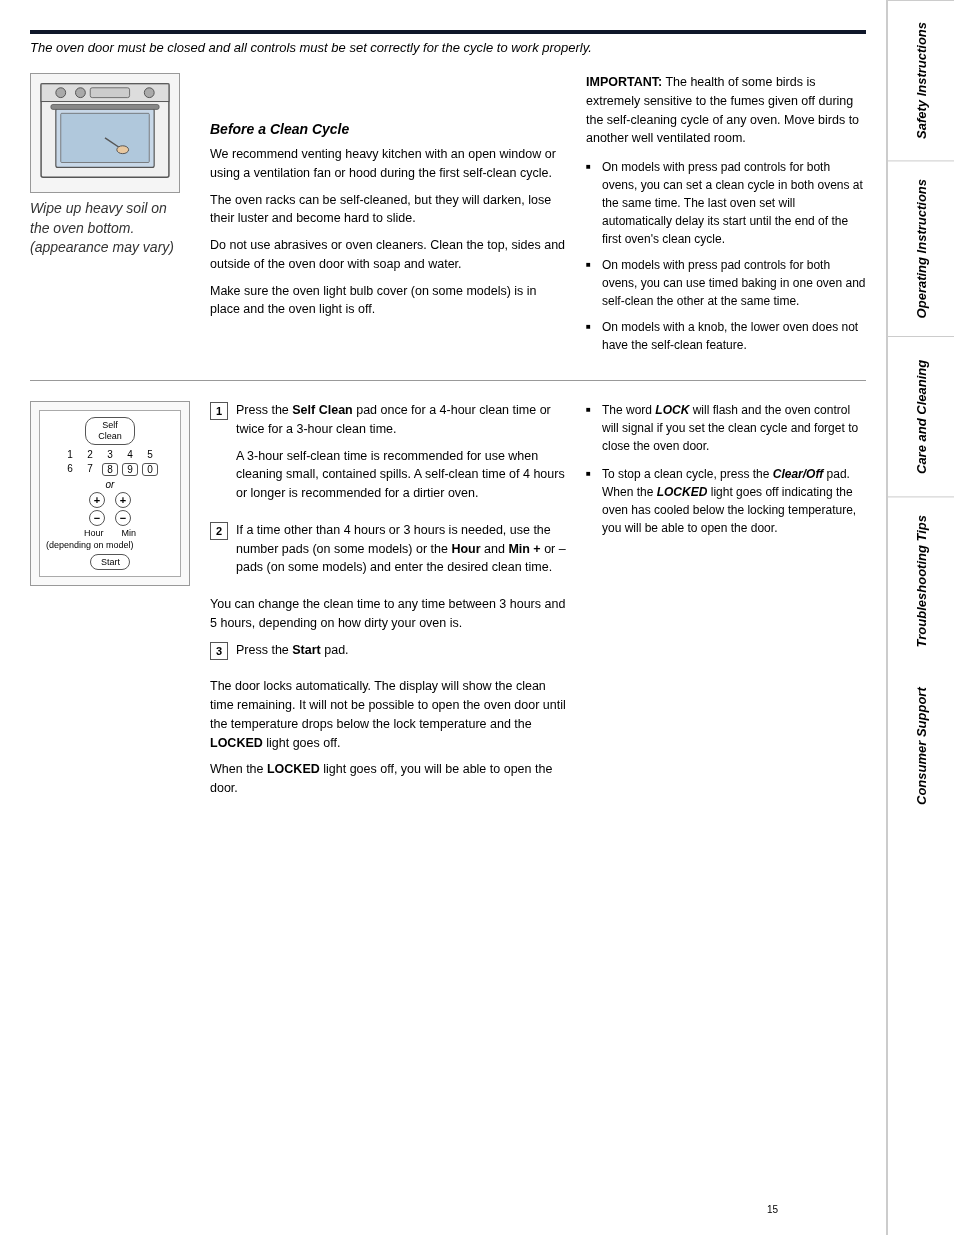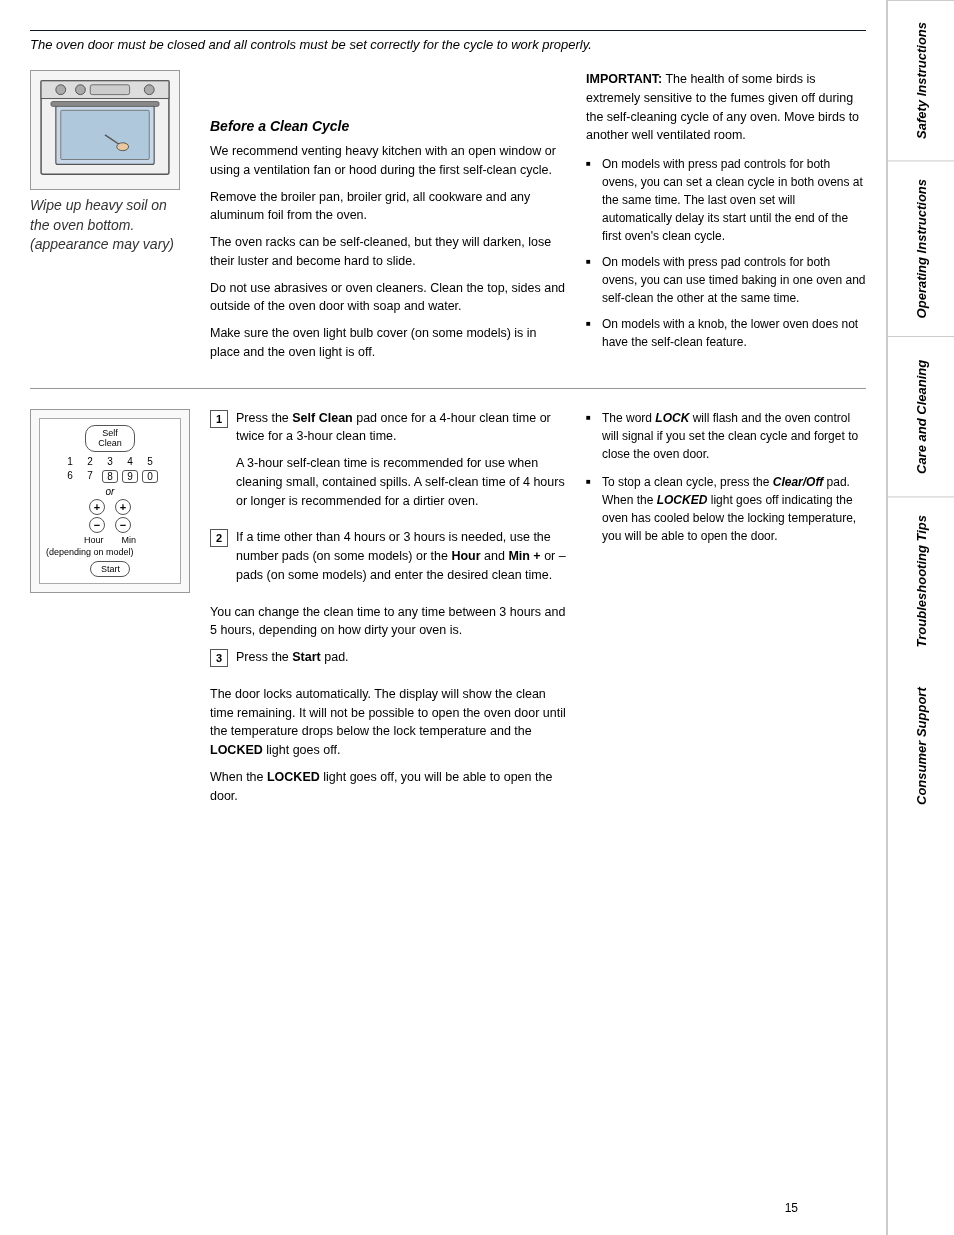--- a/index.html
+++ b/index.html
@@ -64,21 +64,21 @@
     .website {
       float: right;
       font-size: 12px;
       font-style: italic;
       margin-top: 4px;
     }
     .intro-line {
       font-style: italic;
       font-size: 13px;
       margin-bottom: 18px;
-      border-top: 1px solid #0f172a;
+      border-top: 4px solid #0f172a;
       padding-top: 6px;
     }
     .top-section {
       display: flex;
       gap: 20px;
       margin-bottom: 20px;
       border-bottom: 1px solid #999;
       padding-bottom: 18px;
     }
     .oven-image-area {
@@ -268,22 +268,22 @@
       width: 280px;
       flex-shrink: 0;
     }
     .right-col-bottom .bullet-list li {
       font-size: 12px;
       margin-bottom: 10px;
     }
     .page-number {
       position: absolute;
       bottom: 20px;
-      right: 88px;
-      font-size: 12px;
+      right: 108px;
+      font-size: 10px;
     }
     .top-row {
       display: flex;
       justify-content: space-between;
       align-items: flex-start;
       margin-bottom: 4px;
     }
   </style>
 </head>
 <body>
@@ -317,21 +317,20 @@
             <line x1="75" y1="65" x2="90" y2="75" stroke="#555" stroke-width="1.5"></line>
             <ellipse cx="93" cy="77" rx="6" ry="4" fill="#e8c8a0" stroke="#555" stroke-width="1"></ellipse>
           </svg>
         </div>
         <div class="oven-caption">Wipe up heavy soil on the oven bottom. (appearance may vary)</div>
       </div>
 
       <div class="before-clean">
         <div class="section-heading">Before a Clean Cycle</div>
         <p>We recommend venting heavy kitchen with an open window or using a ventilation fan or hood during the first self-clean cycle.</p>
-        <p>Remove the broiler pan, broiler grid, all cookware and any aluminum foil from the oven.</p>
         <p>The oven racks can be self-cleaned, but they will darken, lose their luster and become hard to slide.</p>
         <p>Do not use abrasives or oven cleaners. Clean the top, sides and outside of the oven door with soap and water.</p>
         <p>Make sure the oven light bulb cover (on some models) is in place and the oven light is off.</p>
       </div>
 
       <div class="right-col">
         <p>
           <span class="bold-italic">IMPORTANT:</span><span> The health of some birds is extremely sensitive to the fumes given off during the self-cleaning cycle of any oven. Move birds to another well ventilated room.</span>
         </p>
         <ul class="bullet-list">

